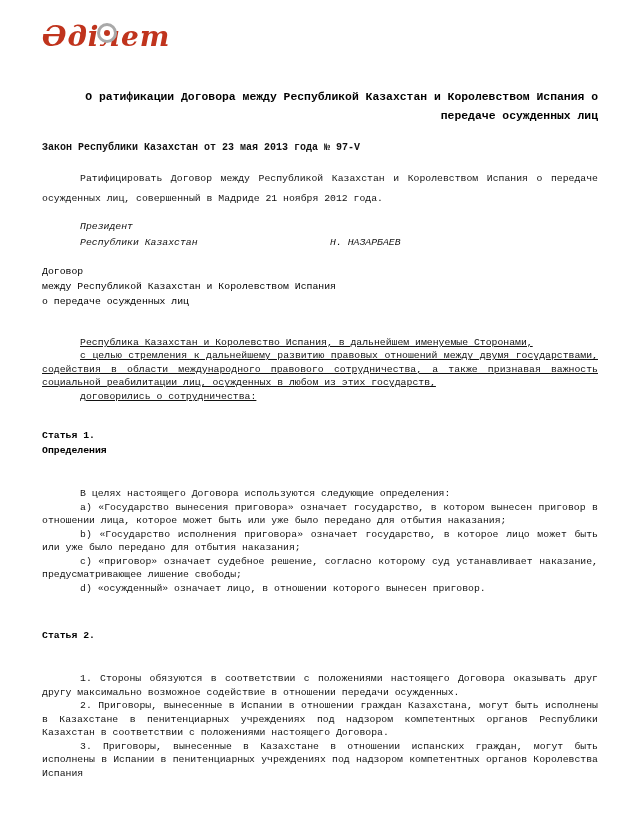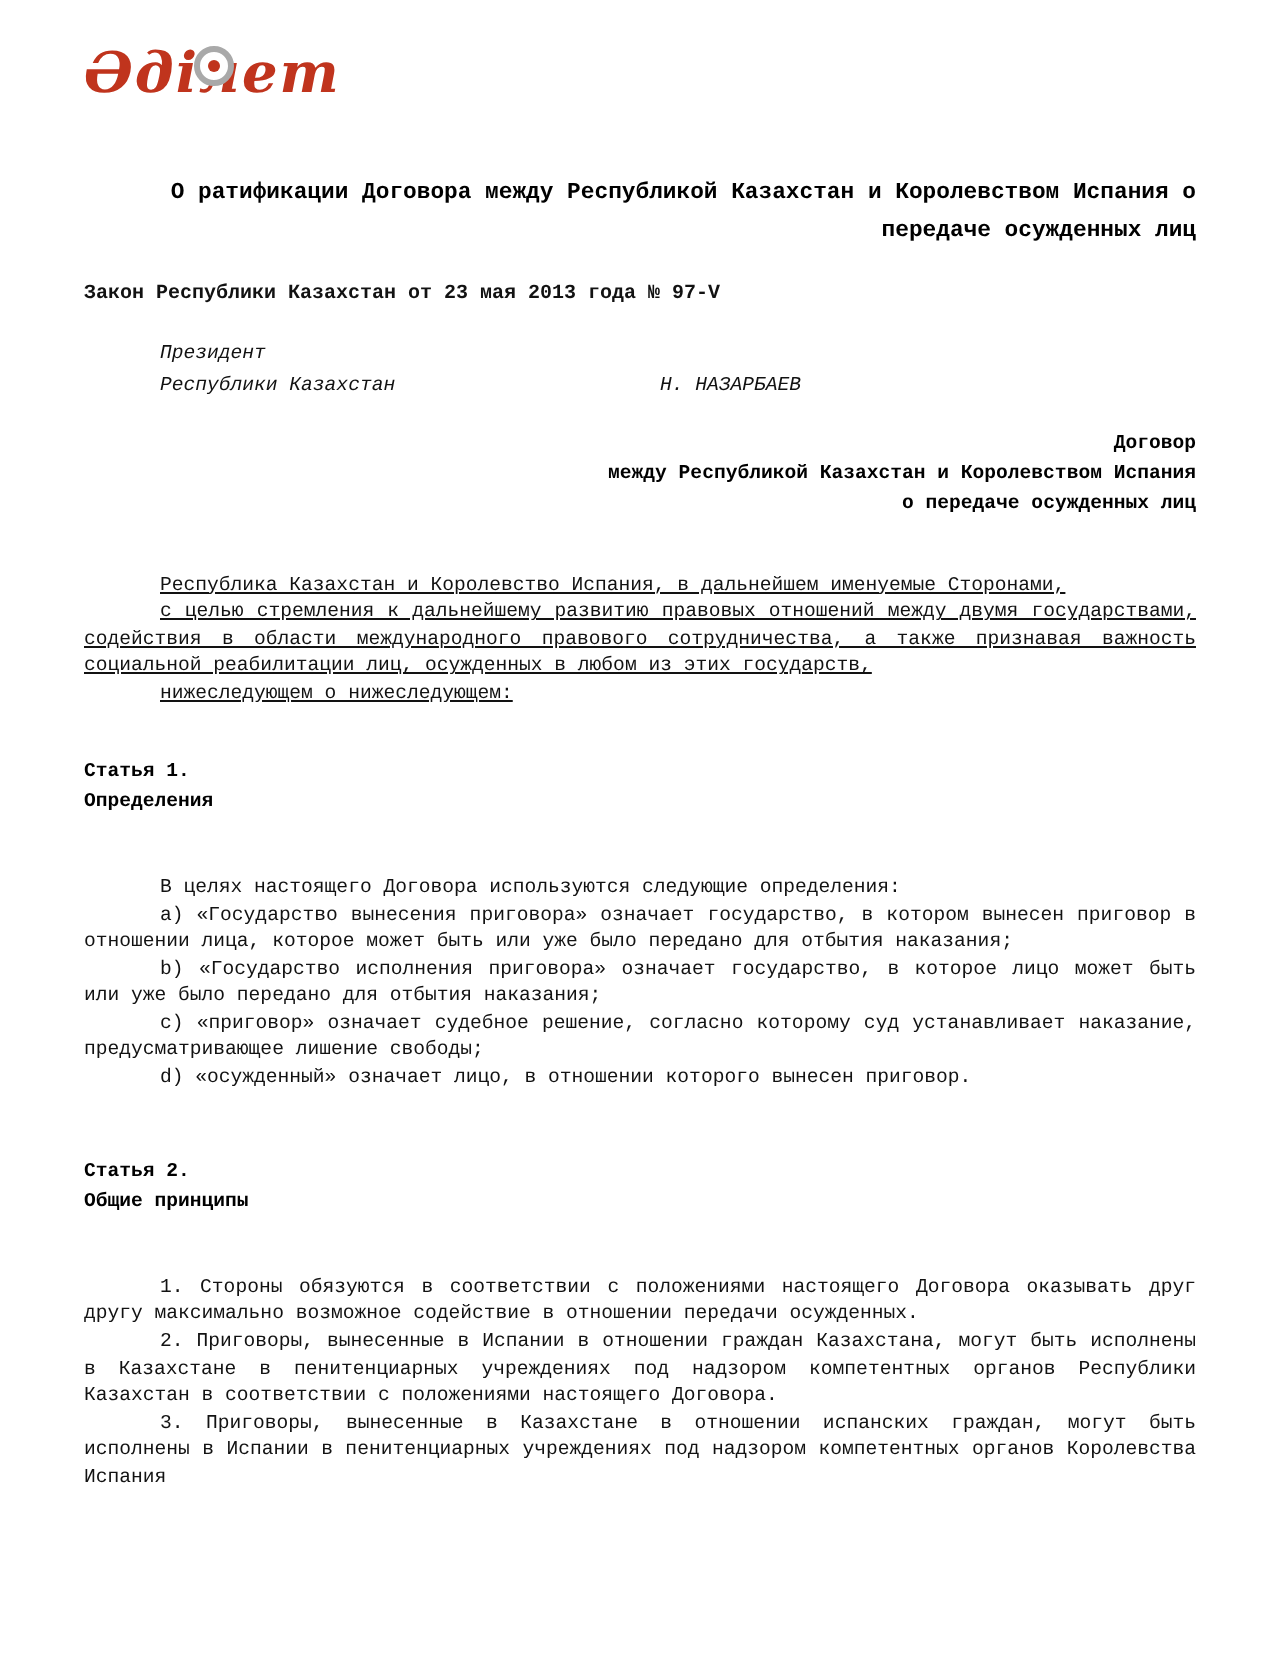--- a/index.html
+++ b/index.html
@@ -68,25 +68,24 @@
     padding-left: 38px;
     line-height: 1.62;
     margin-bottom: 14px;
   }
   .sig-row { display: flex; }
   .sig-post2 { width: 250px; flex: 0 0 auto; }
   .sig-name { white-space: nowrap; }
 
   
   .treaty-heading {
-    font-weight: bold;
+    font-weight: normal;
     line-height: 1.52;
     margin: 0 0 26px 0;
     color: #000;
-    text-align: right;
   }
   .preamble { margin-bottom: 26px; text-decoration: underline; }
   .article { margin-bottom: 34px; }
   .article-heading {
     font-size: 9.8px;
     font-weight: bold;
     line-height: 1.52;
     margin: 0 0 28px 0;
     color: #000;
   }
@@ -99,59 +98,59 @@
 
   <div class="logo">
     <span class="logo-text">Әділет</span>
     <span class="logo-ring"></span>
   </div>
 
   <h1 class="doc-title">О ратификации Договора между Республикой Казахстан и Королевством Испания о передаче осужденных лиц</h1>
 
   <p class="law-line">Закон Республики Казахстан от 23 мая 2013 года № 97-V</p>
 
+  <p class="para ratify">Ратифицировать Договор между Республикой Казахстан и Королевством Испания о передаче осужденных лиц, совершенный в Мадриде 21 ноября 2012 года.</p>
 
   <div class="signature">
     <div class="sig-post1">Президент</div>
     <div class="sig-row">
       <span class="sig-post2">Республики Казахстан</span>
       <span class="sig-name">Н. НАЗАРБАЕВ</span>
     </div>
   </div>
 
   <div class="treaty-heading">
     <div>Договор</div>
     <div>между Республикой Казахстан и Королевством Испания</div>
     <div>о передаче осужденных лиц</div>
   </div>
 
   <div class="preamble">
     <p class="para">Республика Казахстан и Королевство Испания, в дальнейшем именуемые Сторонами,</p>
     <p class="para">с целью стремления к дальнейшему развитию правовых отношений между двумя государствами, содействия в области международного правового сотрудничества, а также признавая важность социальной реабилитации лиц, осужденных в любом из этих государств,</p>
-    <p class="para">нижеследующем о нижеследующем:</p>
+    <p class="para">договорились о сотрудничества:</p>
   </div>
 
   <section class="article">
     <h2 class="article-heading">
       <div>Статья 1.</div>
       <div>Определения</div>
     </h2>
     <div class="article-body">
       <p class="para">В целях настоящего Договора используются следующие определения:</p>
       <p class="para">a) «Государство вынесения приговора» означает государство, в котором вынесен приговор в отношении лица, которое может быть или уже было передано для отбытия наказания;</p>
       <p class="para">b) «Государство исполнения приговора» означает государство, в которое лицо может быть или уже было передано для отбытия наказания;</p>
       <p class="para">c) «приговор» означает судебное решение, согласно которому суд устанавливает наказание, предусматривающее лишение свободы;</p>
       <p class="para">d) «осужденный» означает лицо, в отношении которого вынесен приговор.</p>
     </div>
   </section>
 
   <section class="article">
     <h2 class="article-heading">
       <div>Статья 2.</div>
-      <div>Общие принципы</div>
     </h2>
     <div class="article-body">
       <p class="para">1. Стороны обязуются в соответствии с положениями настоящего Договора оказывать друг другу максимально возможное содействие в отношении передачи осужденных.</p>
       <p class="para">2. Приговоры, вынесенные в Испании в отношении граждан Казахстана, могут быть исполнены в Казахстане в пенитенциарных учреждениях под надзором компетентных органов Республики Казахстан в соответствии с положениями настоящего Договора.</p>
       <p class="para">3. Приговоры, вынесенные в Казахстане в отношении испанских граждан, могут быть исполнены в Испании в пенитенциарных учреждениях под надзором компетентных органов Королевства Испания</p>
     </div>
   </section>
 
 </div>
 

